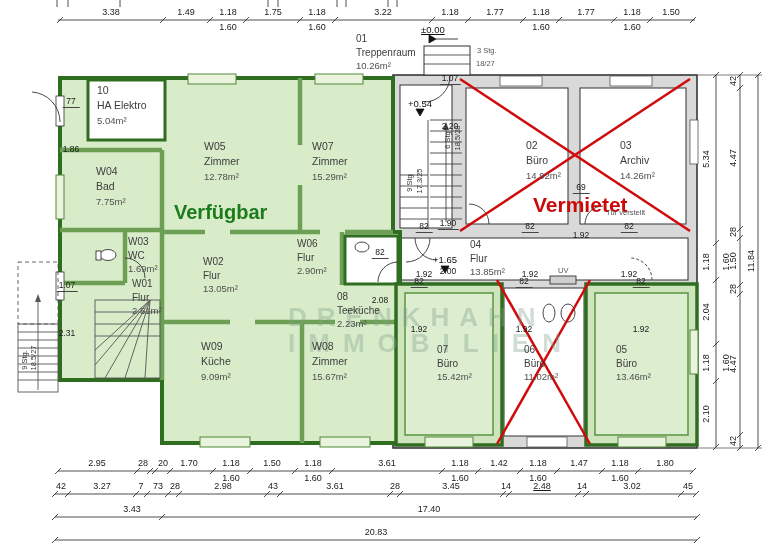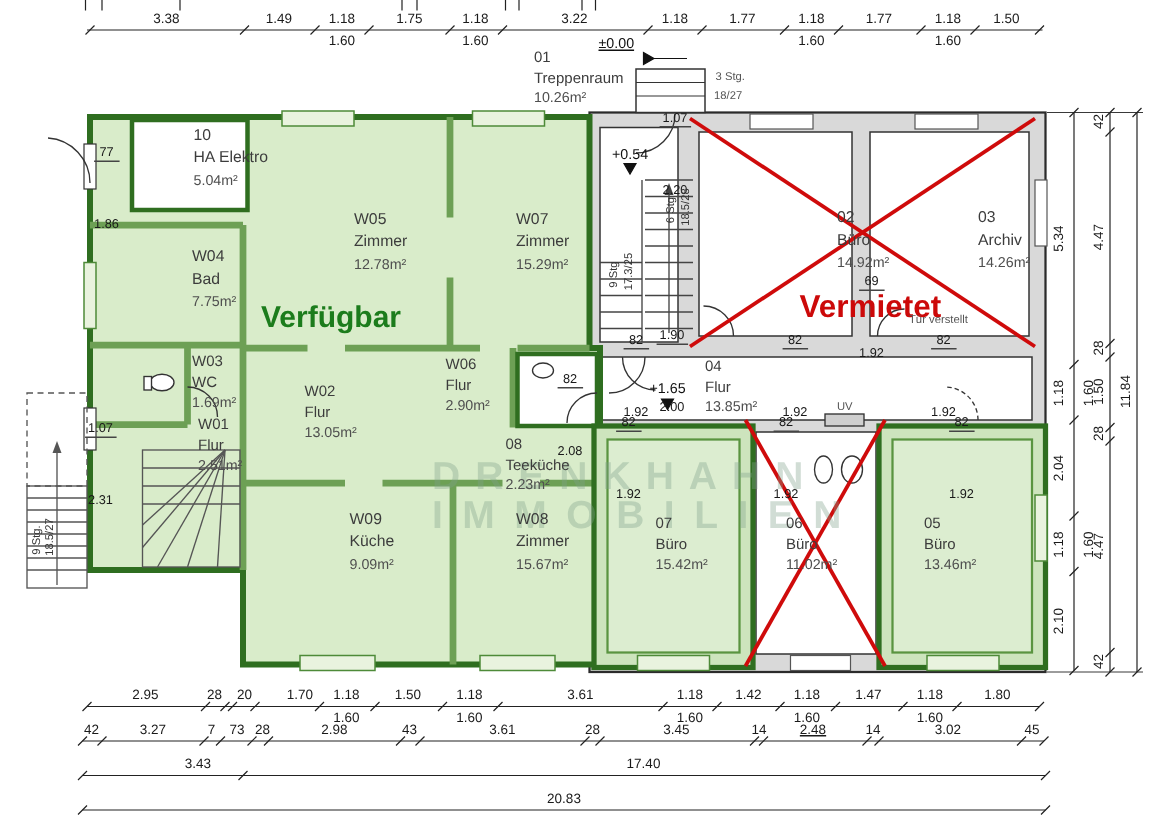--- a/index.html
+++ b/index.html
@@ -9,21 +9,21 @@
   .dim{position:absolute;transform:translateX(-50%);font-size:9px;color:#1a1a1a;
        white-space:nowrap;line-height:10px;}
   .vdim{position:absolute;transform:translate(-50%,-50%) rotate(-90deg);font-size:9px;
         color:#1a1a1a;white-space:nowrap;line-height:9px;}
   .snote{font-size:7.5px;color:#333;}
   .frac{position:absolute;transform:translateX(-50%);text-align:center;font-size:8.5px;
         line-height:10.5px;color:#1a1a1a;}
   .frac .n{display:block;border-bottom:1px solid #444;padding:0 2px;}
   .frac .d{display:block;margin-top:36px;}
   .room{position:absolute;font-size:10px;line-height:13.5px;color:#3c3c3c;white-space:nowrap;}
-  .room.lg{font-size:10.5px;line-height:15px;margin-left:32px;}
+  .room.lg{font-size:10.5px;line-height:15px;}
   .room .ar{font-size:9.5px;color:#4f4f4f;}
   .lvl{position:absolute;font-size:9.5px;color:#111;white-space:nowrap;}
   .note{position:absolute;font-size:7.5px;color:#555;white-space:nowrap;}
   .status{position:absolute;font-weight:bold;white-space:nowrap;}
   #status-available{font-size:20px;}
   #status-rented{font-size:21px;}
   .wm{position:absolute;font-weight:bold;color:rgba(128,162,138,0.36);
       font-size:26px;letter-spacing:10px;line-height:26px;white-space:nowrap;}
 </style>
 </head>
@@ -346,21 +346,21 @@
 </div>
 <div class="frac" style="left:380px;top:247px;">
   <span class="n">82</span>
   <span class="d">2.08</span>
 </div>
 <div class="frac" style="left:581px;top:182px;">
   <span class="n">69</span>
   <span class="d">1.92</span>
 </div>
 
-<div class="lvl" style="left:399px;top:24px;text-decoration:underline;">±0.00</div>
+<div class="lvl" style="left:421px;top:24px;text-decoration:underline;">±0.00</div>
 <div class="lvl" style="left:408px;top:98px;">+0.54</div>
 <div class="lvl" style="left:433px;top:254px;">+1.65</div>
 
 <div class="note" style="left:477px;top:46px;">3 Stg.</div>
 <div class="note" style="left:476px;top:59px;">18/27</div>
 <div class="vdim snote" style="left:447px;top:140px;">6 Stg</div>
 <div class="vdim snote" style="left:457px;top:138px;">18.5/28</div>
 <div class="vdim snote" style="left:409px;top:183px;">9 Stg</div>
 <div class="vdim snote" style="left:419px;top:181px;">17.3/25</div>
 <div class="vdim snote" style="left:24px;top:360px;">9 Stg.</div>
@@ -382,21 +382,21 @@
 <span class="dim" style="left:632px;top:7px;">1.18</span>
 <span class="dim" style="left:671px;top:7px;">1.50</span>
 <span class="dim" style="left:228px;top:22px;">1.60</span>
 <span class="dim" style="left:317px;top:22px;">1.60</span>
 <span class="dim" style="left:541px;top:22px;">1.60</span>
 <span class="dim" style="left:632px;top:22px;">1.60</span>
 
 <span class="dim" style="left:97px;top:458px;">2.95</span>
 <span class="dim" style="left:143px;top:458px;">28</span>
 <span class="dim" style="left:163px;top:458px;">20</span>
-<span class="dim" style="left:200px;top:458px;">1.70</span>
+<span class="dim" style="left:189px;top:458px;">1.70</span>
 <span class="dim" style="left:231px;top:458px;">1.18</span>
 <span class="dim" style="left:272px;top:458px;">1.50</span>
 <span class="dim" style="left:313px;top:458px;">1.18</span>
 <span class="dim" style="left:387px;top:458px;">3.61</span>
 <span class="dim" style="left:460px;top:458px;">1.18</span>
 <span class="dim" style="left:499px;top:458px;">1.42</span>
 <span class="dim" style="left:538px;top:458px;">1.18</span>
 <span class="dim" style="left:579px;top:458px;">1.47</span>
 <span class="dim" style="left:620px;top:458px;">1.18</span>
 <span class="dim" style="left:665px;top:458px;">1.80</span>

